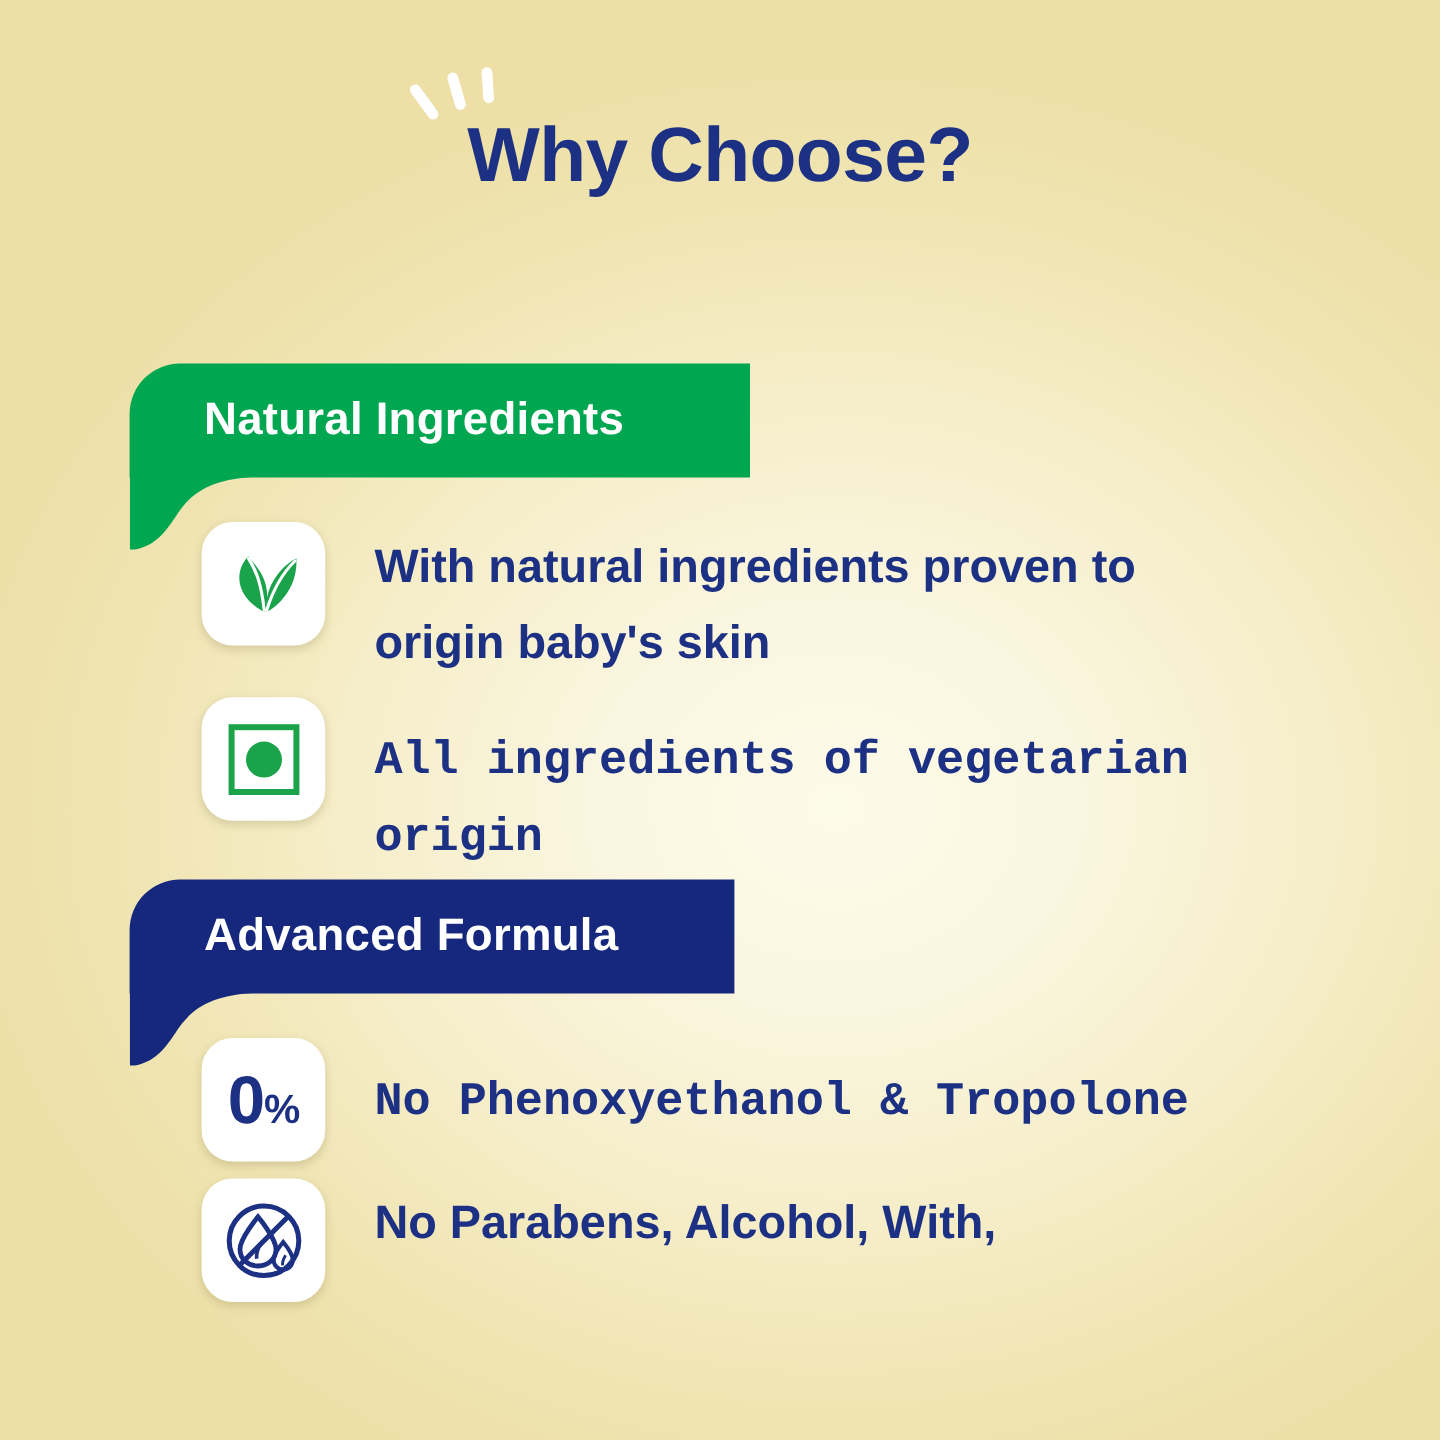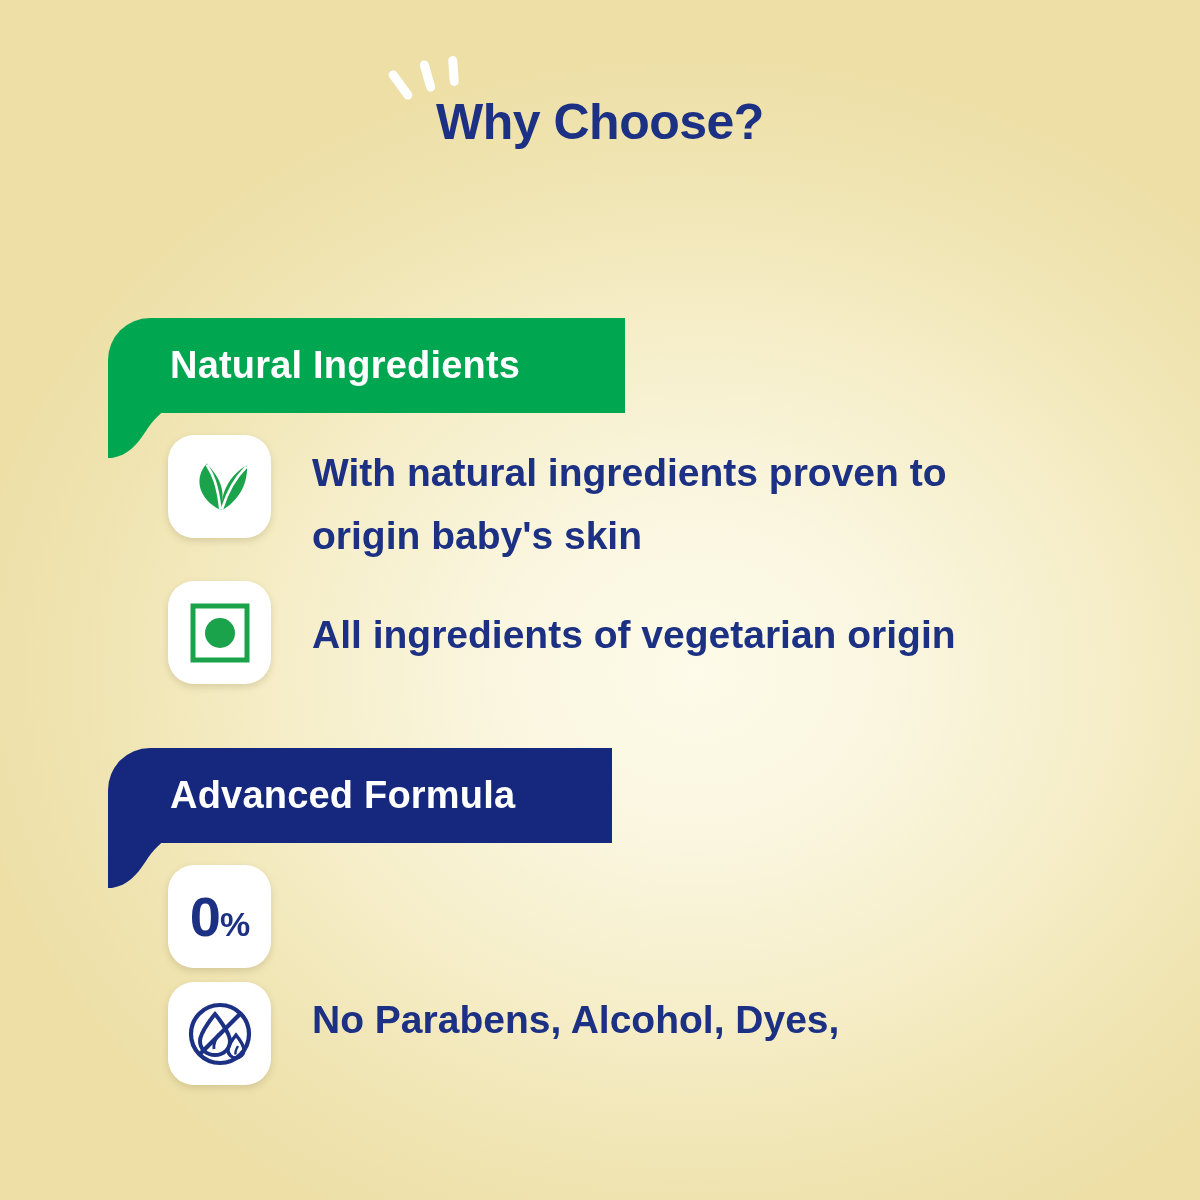--- a/index.html
+++ b/index.html
@@ -15,21 +15,21 @@
       radial-gradient(ellipse 62% 52% at 58% 56%, #fdfbe9 0%, #faf6e0 26%, #f6eec9 55%, #f0e5b4 78%, #eddfa6 100%);
   }
 
   
   .title-wrap{
     position:absolute;top:96px;left:0;width:1200px;
     text-align:center;
   }
   .title{
     display:inline-block;position:relative;
-    font-size:50px;font-weight:bold;
+    font-size:64px;font-weight:bold;
     color:#1d3184;
     letter-spacing:-0.5px;
     line-height:1.05;
   }
   .sparkles{
     position:absolute;left:-44px;top:-40px;width:90px;height:48px;
   }
   .spark{
     position:absolute;background:#ffffff;border-radius:5px;
   }
@@ -39,21 +39,21 @@
 
   
   .section{position:absolute;left:0;width:1200px;}
   .ribbon{
     position:relative;
     height:95px;
   }
   .ribbon-body{
     position:absolute;left:108px;top:0;height:95px;
     border-top-left-radius:42px;
-    display:flex;align-items:center;margin-top:15px;
+    display:flex;align-items:center;
   }
   .ribbon-label{
     color:#ffffff;font-size:38px;font-weight:bold;
     padding-left:62px;letter-spacing:0.2px;
     white-space:nowrap;
   }
   
   .ribbon-tail{
     position:absolute;left:108px;top:94px;width:118px;height:62px;
     overflow:hidden;
@@ -81,21 +81,21 @@
   .tile .zero .pct{font-size:34px;}
   .ftext{
     flex:1 1 auto;
     margin-left:41px;
     color:#1d3184;
     font-size:39px;font-weight:bold;
     line-height:1.62;
     padding-top:6px;
     max-width:790px;
   }
-  .ftext.single{padding-top:22px;}
+  .ftext.single{padding-top:22px;font-family:Liberation Mono, monospace;}
 </style>
 </head>
 <body>
 
 <div id="canvas">
 
   <div class="title-wrap">
     <div class="title">
       <div class="sparkles">
         <span class="spark s1"></span>
@@ -163,36 +163,39 @@
         </svg>
       </div>
     </div>
 
     <div class="features" style="top:132px;position:absolute;">
 
       <div class="feature">
         <div class="tile">
           <div class="zero"><span>0</span><span class="pct">%</span></div>
         </div>
+        <div class="ftext single">
+          <div>No Phenoxyethanol &amp; Tropolone</div>
+        </div>
       </div>
 
       <div class="feature">
         <div class="tile">
           <svg width="68" height="68" viewBox="0 0 68 68" aria-hidden="true">
             <circle cx="34" cy="34" r="29" fill="none" stroke="#1d3184" stroke-width="4.2"></circle>
             <line x1="14" y1="54" x2="54" y2="14" stroke="#1d3184" stroke-width="4.2" stroke-linecap="round"></line>
 
             <path d="M29,14 C29,14 14,32 14,41 C14,49.3 20.7,55 29,55 C37.3,55 44,49.3 44,41 C44,32 29,14 29,14 Z" fill="none" stroke="#1d3184" stroke-width="4"></path>
             <path d="M33,34 C30,38 27,43 28,49" fill="none" stroke="#1d3184" stroke-width="3"></path>
 
             <path d="M50,35 C50,35 42,45 42,50 C42,54.4 45.6,58 50,58 C54.4,58 58,54.4 58,50 C58,45 50,35 50,35 Z" fill="none" stroke="#1d3184" stroke-width="3.4"></path>
             <path d="M52,46 C50.5,48.5 49,51 49.5,54.5" fill="none" stroke="#1d3184" stroke-width="2.4"></path>
           </svg>
         </div>
         <div class="ftext">
-          <div>No Parabens, Alcohol, Dyes,</div>
+          <div>No Parabens, Alcohol, With,</div>
         </div>
       </div>
 
     </div>
   </div>
 
 </div>
 
 </body></html>

